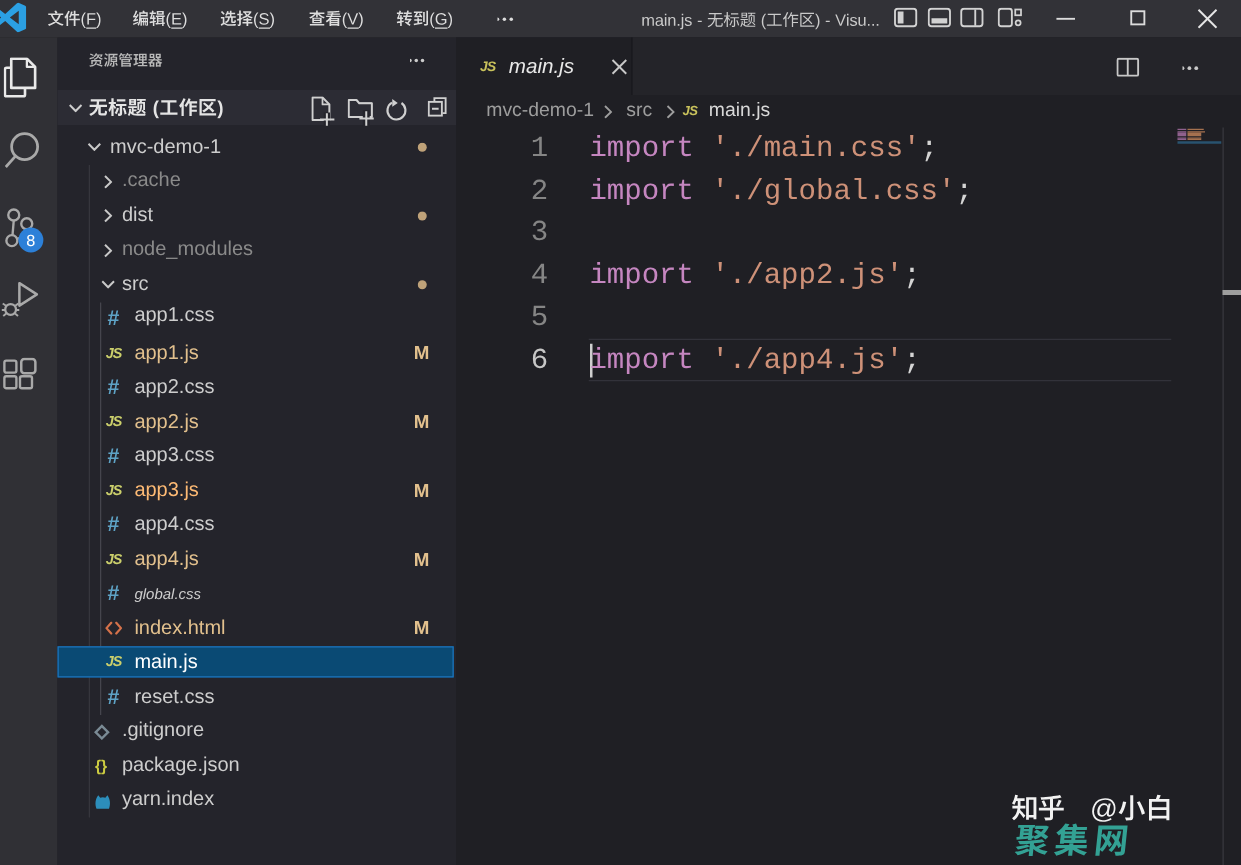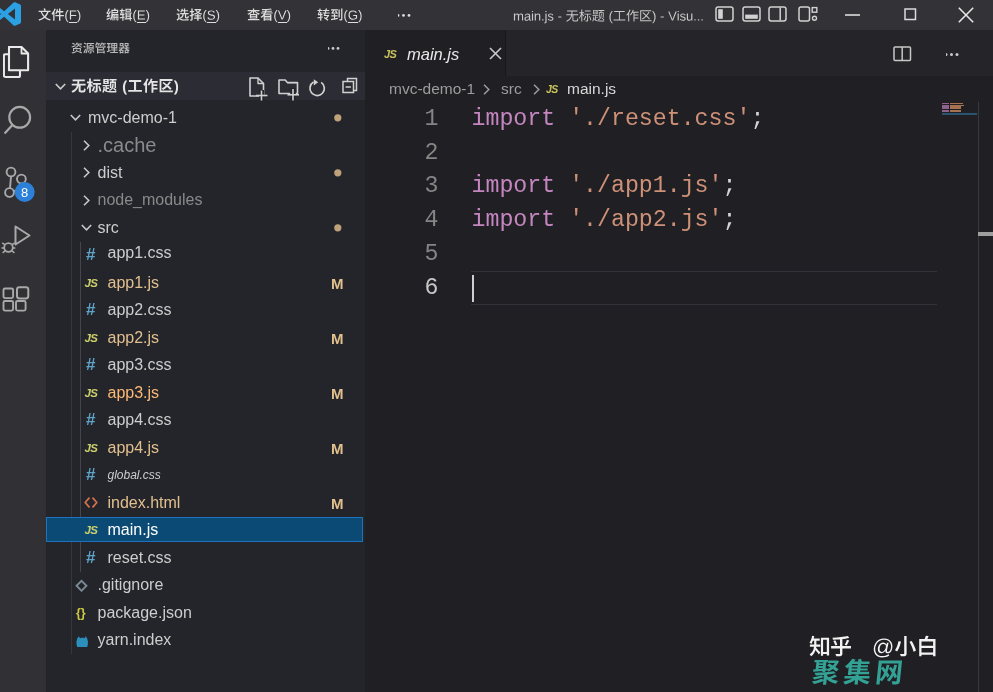--- a/index.html
+++ b/index.html
@@ -224,21 +224,21 @@
 <div style="position:absolute;left:334px;top:114.25px">
       <svg width="8" height="8" style="display:block">
         <circle cx="3.8" cy="3.8" r="3.6" fill="#bfa279"></circle>
       </svg>
     </div>
 <div style="position:absolute;left:83px;top:139.75px">
       <svg width="7" height="11" style="display:block">
         <polyline points="1,0.8 5.8,5.5 1,10.2" fill="none" stroke="#c8c8c8" stroke-width="1.6"></polyline>
       </svg>
     </div>
-<div style="position:absolute;left:97.5px;top:145.25px;transform:translateY(-50%);font-family:'Liberation Sans',sans-serif;font-size:20px;color:#8a8a8a;white-space:pre;">.cache</div>
+<div style="position:absolute;left:97.5px;top:145.25px;transform:translateY(-50%);font-family:'Liberation Sans',sans-serif;font-size:16px;color:#8a8a8a;white-space:pre;">.cache</div>
 <div style="position:absolute;left:83px;top:167.25px">
       <svg width="7" height="11" style="display:block">
         <polyline points="1,0.8 5.8,5.5 1,10.2" fill="none" stroke="#c8c8c8" stroke-width="1.6"></polyline>
       </svg>
     </div>
 <div style="position:absolute;left:97.5px;top:172.75px;transform:translateY(-50%);font-family:'Liberation Sans',sans-serif;font-size:16px;color:#cdcdcd;white-space:pre;">dist</div>
 <div style="position:absolute;left:334px;top:169.25px">
       <svg width="8" height="8" style="display:block">
         <circle cx="3.8" cy="3.8" r="3.6" fill="#bfa279"></circle>
       </svg>
@@ -343,28 +343,29 @@
       <svg width="7" height="11" style="display:block">
         <polyline points="1,0.8 5.8,5.5 1,10.2" fill="none" stroke="#9d9d9d" stroke-width="1.5"></polyline>
       </svg>
     </div>
 <div style="position:absolute;left:546px;top:89px;transform:translateY(-50%);font-family:'Liberation Sans',sans-serif;font-size:10.5px;color:#c9c25c;white-space:pre;font-weight:bold;font-style:italic;letter-spacing:-0.5px">JS</div>
 <div style="position:absolute;left:567px;top:89px;transform:translateY(-50%);font-family:'Liberation Sans',sans-serif;font-size:15.5px;color:#d8d8d8;white-space:pre;">main.js</div>
 <div style="position:absolute;left:471px;top:271.2px;width:466px;height:1px;background:#32323a;"></div>
 <div style="position:absolute;left:471px;top:304.2px;width:466px;height:1px;background:#32323a;"></div>
 <div style="position:absolute;left:472px;top:274.5px;width:2px;height:27px;background:#cfcfcf;"></div>
 <div style="position:absolute;left:365px;top:103.0px;width:73.5px;height:33.7px;line-height:33.7px;font-family:'Liberation Mono',monospace;font-size:23.24px;color:#858585;text-align:right">1</div>
-<div style="position:absolute;left:471.5px;top:103.0px;height:33.7px;line-height:33.7px;font-family:'Liberation Mono',monospace;font-size:23.24px;white-space:pre"><span style="color:#C586C0">import</span><span style="color:#D4D4D4"> </span><span style="color:#CE9178">'./reset.css'</span><span style="color:#D4D4D4">;</span></div>
+<div style="position:absolute;left:471.5px;top:103.0px;height:33.7px;line-height:33.7px;font-family:'Liberation Mono',monospace;font-size:23.24px;white-space:pre"><span style="color:#C586C0">import</span><span style="color:#D4D4D4"> </span><span style="color:#CE9178">'./main.css'</span><span style="color:#D4D4D4">;</span></div>
 <div style="position:absolute;left:365px;top:136.7px;width:73.5px;height:33.7px;line-height:33.7px;font-family:'Liberation Mono',monospace;font-size:23.24px;color:#858585;text-align:right">2</div>
+<div style="position:absolute;left:471.5px;top:136.7px;height:33.7px;line-height:33.7px;font-family:'Liberation Mono',monospace;font-size:23.24px;white-space:pre"><span style="color:#C586C0">import</span><span style="color:#D4D4D4"> </span><span style="color:#CE9178">'./global.css'</span><span style="color:#D4D4D4">;</span></div>
 <div style="position:absolute;left:365px;top:170.4px;width:73.5px;height:33.7px;line-height:33.7px;font-family:'Liberation Mono',monospace;font-size:23.24px;color:#858585;text-align:right">3</div>
-<div style="position:absolute;left:471.5px;top:170.4px;height:33.7px;line-height:33.7px;font-family:'Liberation Mono',monospace;font-size:23.24px;white-space:pre"><span style="color:#C586C0">import</span><span style="color:#D4D4D4"> </span><span style="color:#CE9178">'./app1.js'</span><span style="color:#D4D4D4">;</span></div>
 <div style="position:absolute;left:365px;top:204.10000000000002px;width:73.5px;height:33.7px;line-height:33.7px;font-family:'Liberation Mono',monospace;font-size:23.24px;color:#858585;text-align:right">4</div>
 <div style="position:absolute;left:471.5px;top:204.10000000000002px;height:33.7px;line-height:33.7px;font-family:'Liberation Mono',monospace;font-size:23.24px;white-space:pre"><span style="color:#C586C0">import</span><span style="color:#D4D4D4"> </span><span style="color:#CE9178">'./app2.js'</span><span style="color:#D4D4D4">;</span></div>
 <div style="position:absolute;left:365px;top:237.8px;width:73.5px;height:33.7px;line-height:33.7px;font-family:'Liberation Mono',monospace;font-size:23.24px;color:#858585;text-align:right">5</div>
 <div style="position:absolute;left:365px;top:271.5px;width:73.5px;height:33.7px;line-height:33.7px;font-family:'Liberation Mono',monospace;font-size:23.24px;color:#c6c6c6;text-align:right">6</div>
+<div style="position:absolute;left:471.5px;top:271.5px;height:33.7px;line-height:33.7px;font-family:'Liberation Mono',monospace;font-size:23.24px;white-space:pre"><span style="color:#C586C0">import</span><span style="color:#D4D4D4"> </span><span style="color:#CE9178">'./app4.js'</span><span style="color:#D4D4D4">;</span></div>
 <div style="position:absolute;left:942px;top:103.2px;width:6.5px;height:1.2px;background:#8f618d;"></div>
 <div style="position:absolute;left:950px;top:103.2px;width:13px;height:1.2px;background:#a5714f;"></div>
 <div style="position:absolute;left:942px;top:104.8px;width:6.5px;height:1.2px;background:#8f618d;"></div>
 <div style="position:absolute;left:950px;top:104.8px;width:14px;height:1.2px;background:#a5714f;"></div>
 <div style="position:absolute;left:942px;top:106.4px;width:6.5px;height:1.2px;background:#8f618d;"></div>
 <div style="position:absolute;left:950px;top:106.4px;width:11px;height:1.2px;background:#a5714f;"></div>
 <div style="position:absolute;left:942px;top:108.0px;width:6.5px;height:1.2px;background:#8f618d;"></div>
 <div style="position:absolute;left:950px;top:108.0px;width:11px;height:1.2px;background:#a5714f;"></div>
 <div style="position:absolute;left:942px;top:109.60000000000001px;width:6.5px;height:1.2px;background:#8f618d;"></div>
 <div style="position:absolute;left:950px;top:109.60000000000001px;width:11px;height:1.2px;background:#a5714f;"></div>

